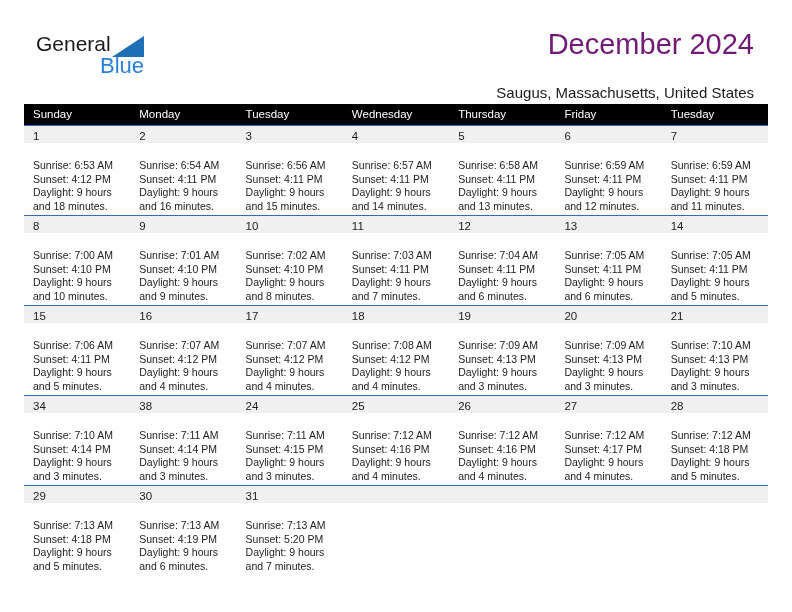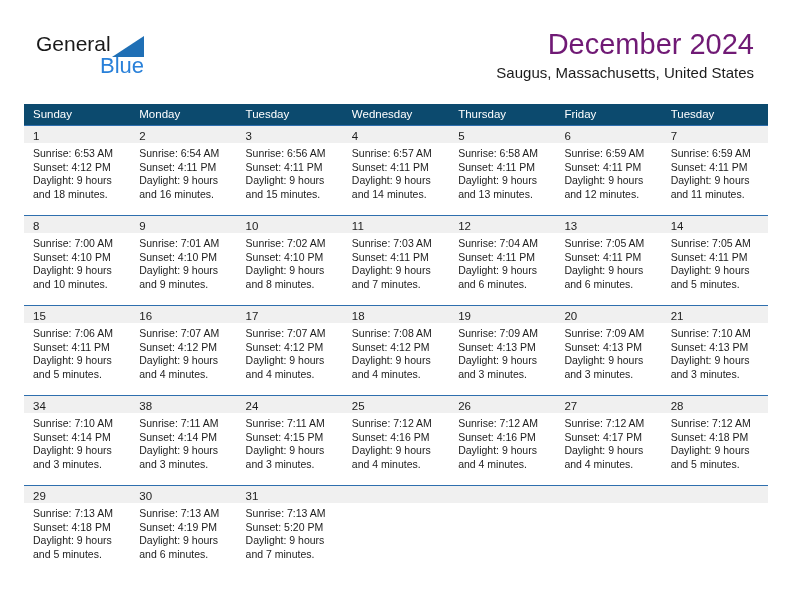--- a/index.html
+++ b/index.html
@@ -60,35 +60,35 @@
     font-weight: normal;
     color: #701a75;
     line-height: 36px;
     white-space: nowrap;
   }
   .cal-subtitle {
     font-size: 15px;
     font-weight: normal;
     color: #1c1c1c;
     line-height: 22px;
-    margin-top: 0;
+    margin-top: 20px;
     white-space: nowrap;
   }
 
   
   .calendar {
     position: absolute;
     left: 24px;
     top: 104px;
     width: 744px;
   }
 
   .weekdays {
     display: flex;
-    background: #0c4a6e;
+    background: #000000;
     height: 21px;
   }
   .weekday {
     flex: 1 1 0;
     color: #ffffff;
     font-size: 11.5px;
     line-height: 21px;
     padding-left: 9px;
     white-space: nowrap;
     overflow: hidden;
@@ -111,21 +111,21 @@
     background: #f0f0f0;
     height: 17px;
     padding-left: 9px;
   }
   .day-num {
     font-size: 11.5px;
     line-height: 17px;
     color: #1c1c1c;
   }
   .day-body {
-    padding: 4px 6px 0 9px;
+    padding: 16px 6px 0 9px;
   }
   .day-line {
     font-size: 10.5px;
     line-height: 13.6px;
     color: #1c1c1c;
     white-space: nowrap;
   }
   .day.empty .day-num-band { background: #f0f0f0; }
 </style>
 </head>

